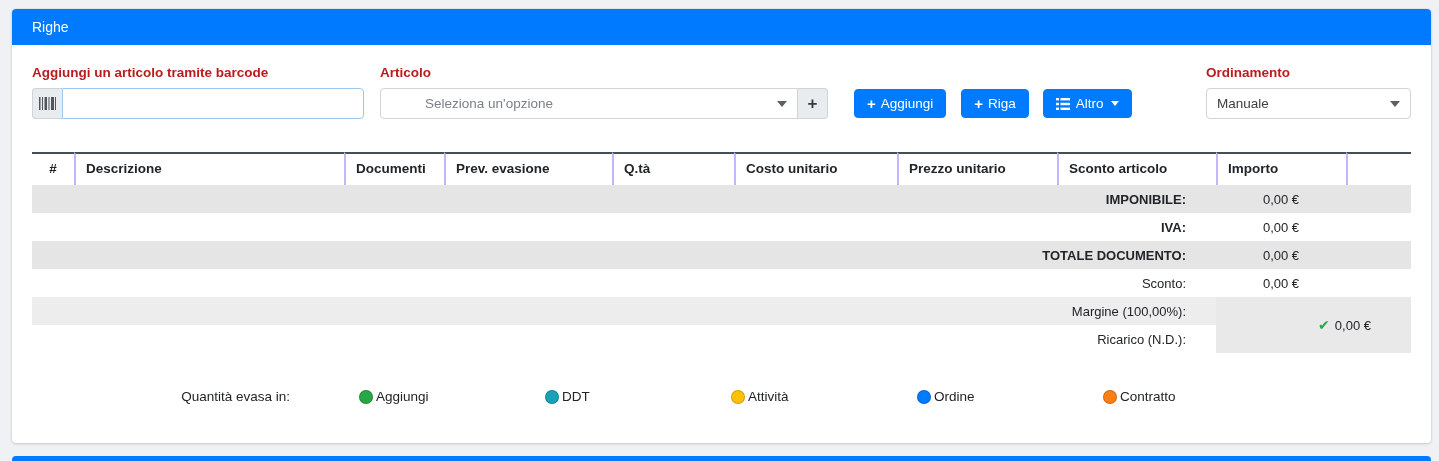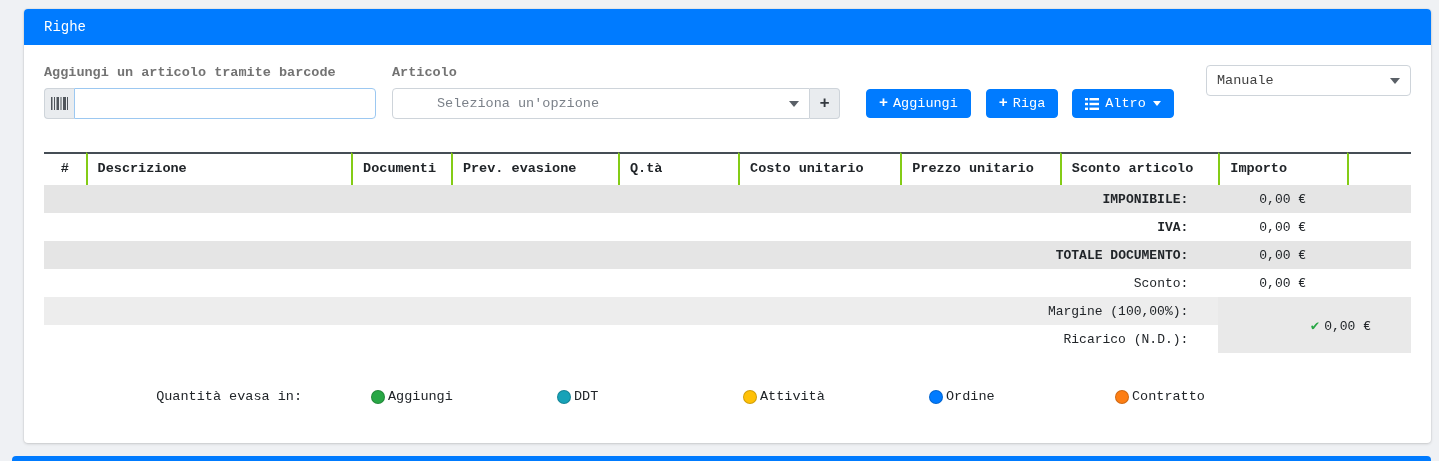--- a/index.html
+++ b/index.html
@@ -5,44 +5,43 @@
   * { margin:0; padding:0; box-sizing:border-box; }
   html,body { width:1439px; height:461px; overflow:hidden; }
   body {
     background:#eff1f4;
     font-family:"Liberation Sans","DejaVu Sans",sans-serif;
     color:#212529;
     font-size:13.5px;
   }
   .card {
     background:#fff;
-    margin:9px 8px 0 24px;
+    margin:9px 8px 0 12px;
     border-radius:4px;
     box-shadow:0 1px 3px rgba(0,0,0,.15), 0 0 0 1px rgba(0,0,0,.03);
-    font-family:Liberation Mono, monospace;
   }
   .card-header {
     background:#007bff;
     color:#fff;
     height:36px;
     line-height:36px;
     padding:0 20px;
     border-radius:4px 4px 0 0;
     font-size:14px;
   }
   .card-body { padding:20px 20px 39px 20px; }
 
   
   .toolbar { display:flex; align-items:flex-start; }
   .field label {
     display:block;
     font-weight:bold;
     font-size:13.5px;
     margin-bottom:8px;
-    color:#737373;
+    color:#b91c1c;
   }
   .row-ctl { display:flex; }
 
   .barcode-field { width:332px; }
   .input-group { display:flex; height:31px; }
   .input-addon {
     width:30px; height:31px;
     background:#e9ecef;
     border:1px solid #ced4da;
     border-right:none;
@@ -131,21 +130,21 @@
     border-spacing:0;
     font-size:13.5px;
   }
   .rows-table thead th {
     border-top:2px solid #454d55;
     font-weight:bold;
     text-align:left;
     padding:7px 10px 9px 10px;
     white-space:nowrap;
   }
-  .rows-table thead th + th { border-left:2px solid #84cc16; }
+  .rows-table thead th + th { border-left:2px solid #c4b5fd; }
   .rows-table thead th.th-num { text-align:center; }
   .rows-table tbody td { padding:5px 10px; height:28px; font-size:13px; }
   .rows-table tr.stripe td { background:#e5e5e5; }
   .rows-table tr.stripe-dark td { background:#ededed;text-align:right; }
   td.sum-label { text-align:right; padding-right:30px !important; }
   td.sum-label.b { font-weight:bold; }
   td.sum-value { text-align:center; white-space:nowrap; }
   td.merged-cell {
     background:#e9e9e9 !important;
     text-align:center;
@@ -239,20 +238,21 @@
               <rect x="0" y="9.6" width="3" height="2.4"></rect>
                 <rect x="4.5" y="9.6" width="9.5" height="2.4"></rect>
             </g>
           </svg>
         </span>
         <span>Altro</span>
         <span class="caret-w"></span>
       </button>
 
       <div class="field ordinamento-field">
+        <label>Ordinamento</label>
         <div class="select-box">
           <span class="sel-text value-text">Manuale</span>
           <span class="caret"></span>
         </div>
       </div>
 
     </div>
 
     <table class="rows-table">
       <colgroup>

